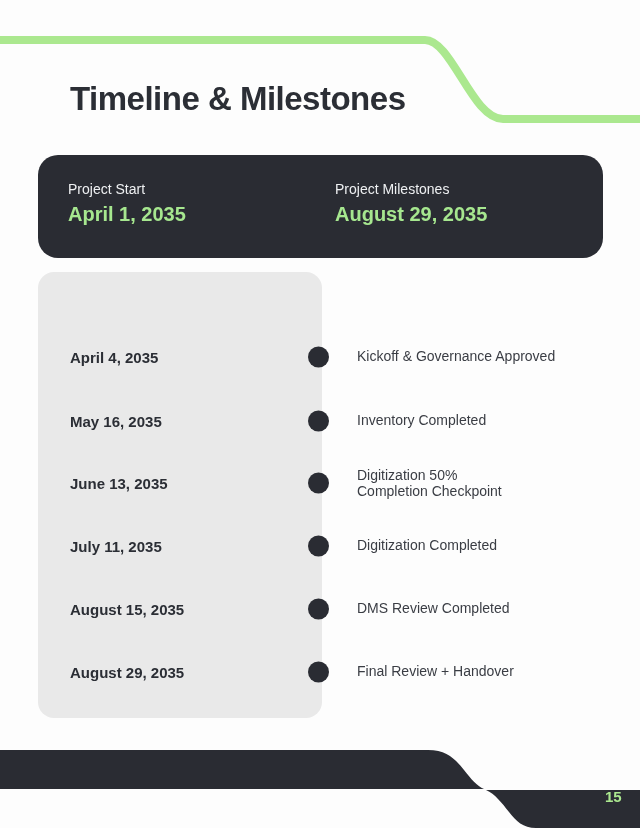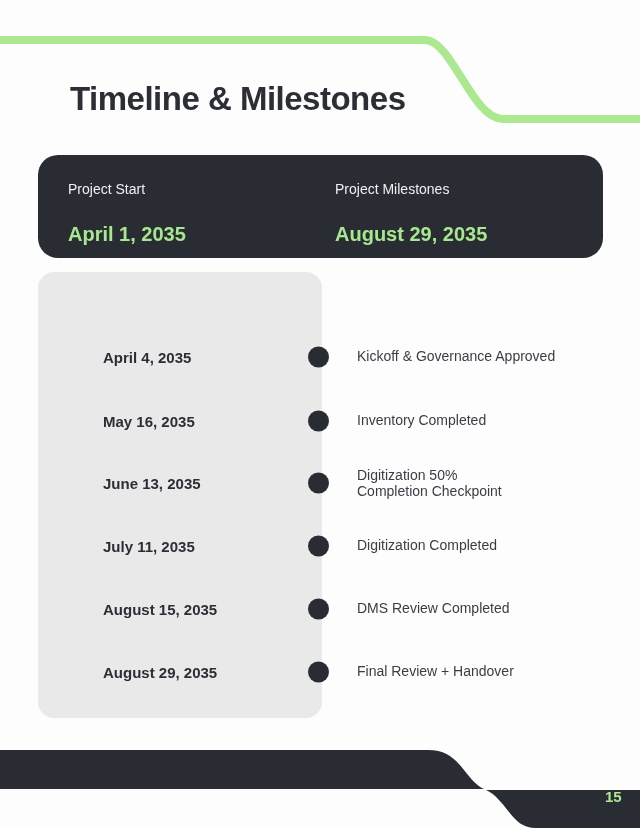--- a/index.html
+++ b/index.html
@@ -21,33 +21,33 @@
     position:absolute;left:70px;top:82px;margin:0;
     font-size:33px;line-height:1;font-weight:bold;color:var(--ink);letter-spacing:-0.5px;
   }
   .summary-card{
     position:absolute;left:38px;top:155px;width:565px;height:103px;
     background:var(--dark);border-radius:20px;
   }
   .summary-col{position:absolute;top:25px;left:30px;}
   .summary-col.col2{left:297px;}
   .summary-label{font-size:14px;line-height:18px;color:#eef0f2;}
-  .summary-date{margin-top:24px;font-size:20px;line-height:24px;font-weight:bold;color:var(--green-text);}
+  .summary-date{margin-top:4px;font-size:20px;line-height:24px;font-weight:bold;color:var(--green-text);}
   .milestones-card{
     position:absolute;left:38px;top:272px;width:284px;height:446px;
     background:var(--card-gray);border-radius:16px;
   }
   .ms-heading{
     position:absolute;left:70px;top:291px;margin:0;
     font-size:22px;line-height:1;font-weight:bold;color:var(--ink);letter-spacing:-0.3px;
   }
   .ms-row{position:absolute;left:0;width:640px;height:44px;}
   .ms-date{
     position:absolute;left:70px;top:50%;transform:translateY(-50%);
-    font-size:15px;font-weight:bold;color:var(--ink);white-space:nowrap;margin-left:33px;
+    font-size:15px;font-weight:bold;color:var(--ink);white-space:nowrap;
   }
   .ms-dot{
     position:absolute;left:308px;top:50%;transform:translateY(-50%);
     width:21px;height:21px;border-radius:50%;background:var(--dark);
   }
   .ms-label{
     position:absolute;left:357px;top:50%;transform:translateY(-50%);
     width:215px;font-size:14px;line-height:15.5px;color:var(--label-ink);white-space:pre-line;
   }
   .footer-svg{position:absolute;left:0;bottom:0;display:block;}

